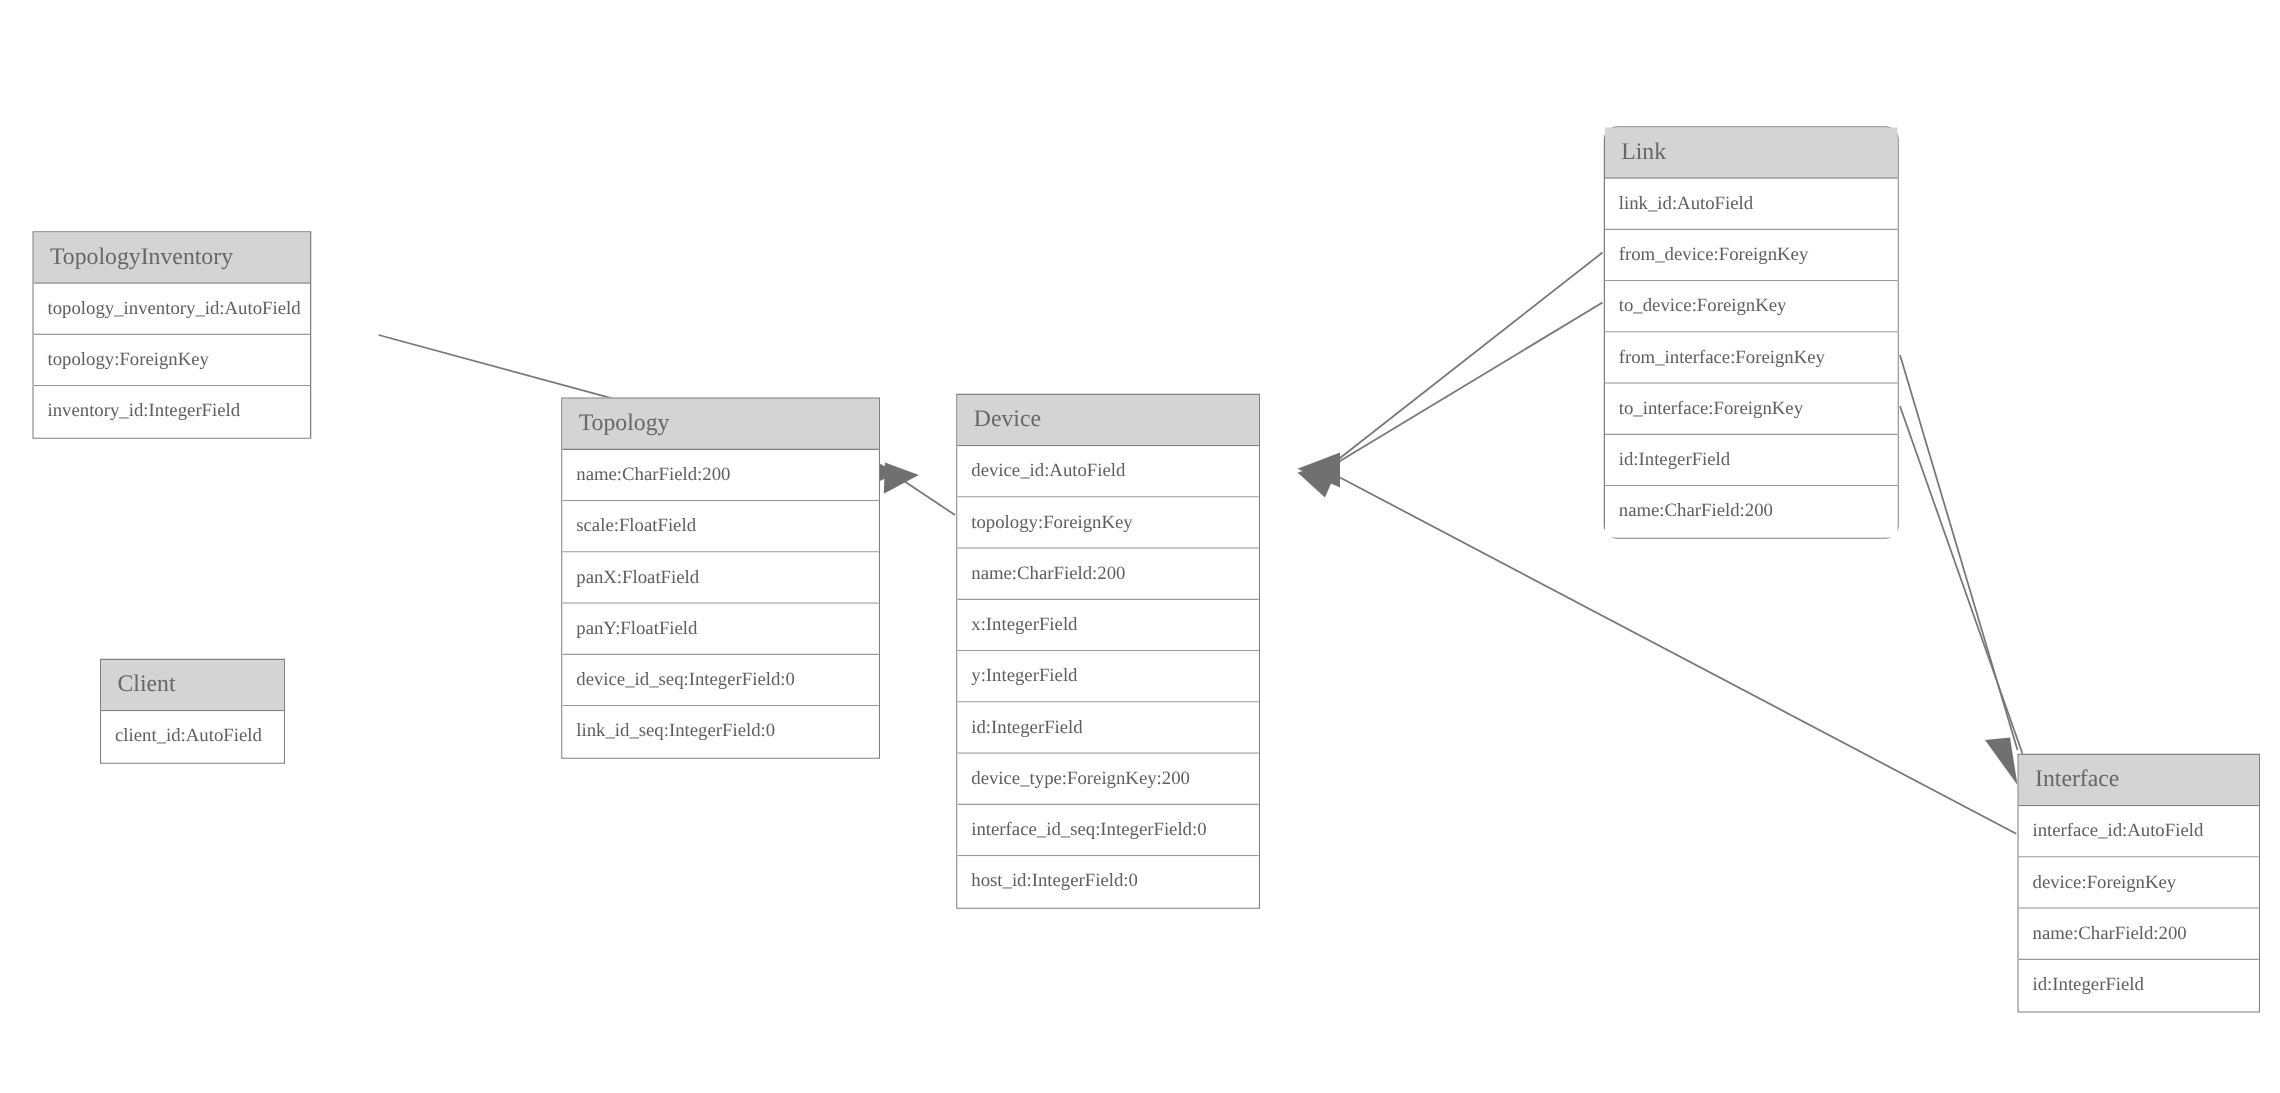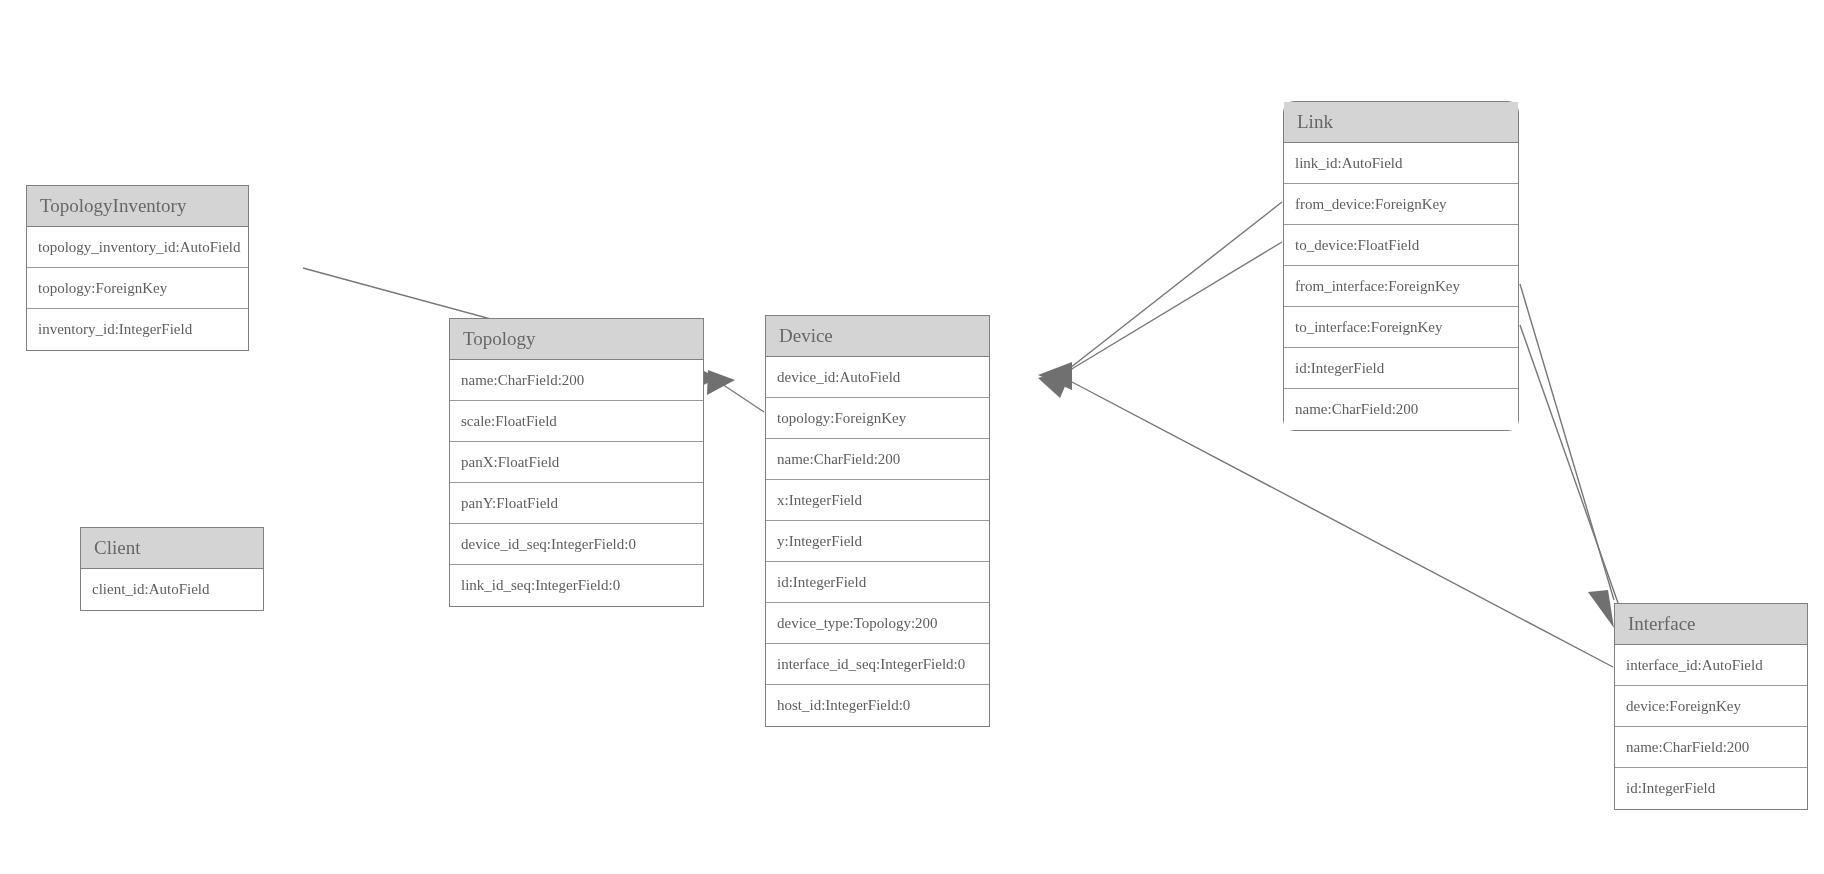--- a/index.html
+++ b/index.html
@@ -118,53 +118,53 @@
     </g>
   </svg>
 
   <div class="entity" style="left:26px; top:163px; width:223px;margin-top:22px;">
     <div class="entity-header">TopologyInventory</div>
     <div class="entity-field">topology_inventory_id:AutoField</div>
     <div class="entity-field">topology:ForeignKey</div>
     <div class="entity-field last">inventory_id:IntegerField</div>
   </div>
 
-  <div class="entity" style="left:80px; top:527px; width:184px;">
+  <div class="entity" style="left:80px; top:527px; width:148px;">
     <div class="entity-header">Client</div>
     <div class="entity-field last">client_id:AutoField</div>
   </div>
 
   <div class="entity" style="left:449px; top:318px; width:255px;">
     <div class="entity-header">Topology</div>
     <div class="entity-field">name:CharField:200</div>
     <div class="entity-field">scale:FloatField</div>
     <div class="entity-field">panX:FloatField</div>
     <div class="entity-field">panY:FloatField</div>
     <div class="entity-field">device_id_seq:IntegerField:0</div>
     <div class="entity-field last">link_id_seq:IntegerField:0</div>
   </div>
 
-  <div class="entity" style="left:765px; top:315px; width:225px;">
+  <div class="entity" style="left:765px; top:315px; width:243px;">
     <div class="entity-header">Device</div>
     <div class="entity-field">device_id:AutoField</div>
     <div class="entity-field">topology:ForeignKey</div>
     <div class="entity-field">name:CharField:200</div>
     <div class="entity-field">x:IntegerField</div>
     <div class="entity-field">y:IntegerField</div>
     <div class="entity-field">id:IntegerField</div>
-    <div class="entity-field">device_type:Topology:200</div>
+    <div class="entity-field">device_type:ForeignKey:200</div>
     <div class="entity-field">interface_id_seq:IntegerField:0</div>
     <div class="entity-field last">host_id:IntegerField:0</div>
   </div>
 
   <div class="entity" style="left:1283px; top:101px; width:236px;border-radius:11px;">
     <div class="entity-header">Link</div>
     <div class="entity-field">link_id:AutoField</div>
     <div class="entity-field">from_device:ForeignKey</div>
-    <div class="entity-field">to_device:FloatField</div>
+    <div class="entity-field">to_device:ForeignKey</div>
     <div class="entity-field">from_interface:ForeignKey</div>
     <div class="entity-field">to_interface:ForeignKey</div>
     <div class="entity-field">id:IntegerField</div>
     <div class="entity-field last">name:CharField:200</div>
   </div>
 
   <div class="entity" style="left:1614px; top:567px; width:194px;margin-top:36px;">
     <div class="entity-header">Interface</div>
     <div class="entity-field">interface_id:AutoField</div>
     <div class="entity-field">device:ForeignKey</div>

